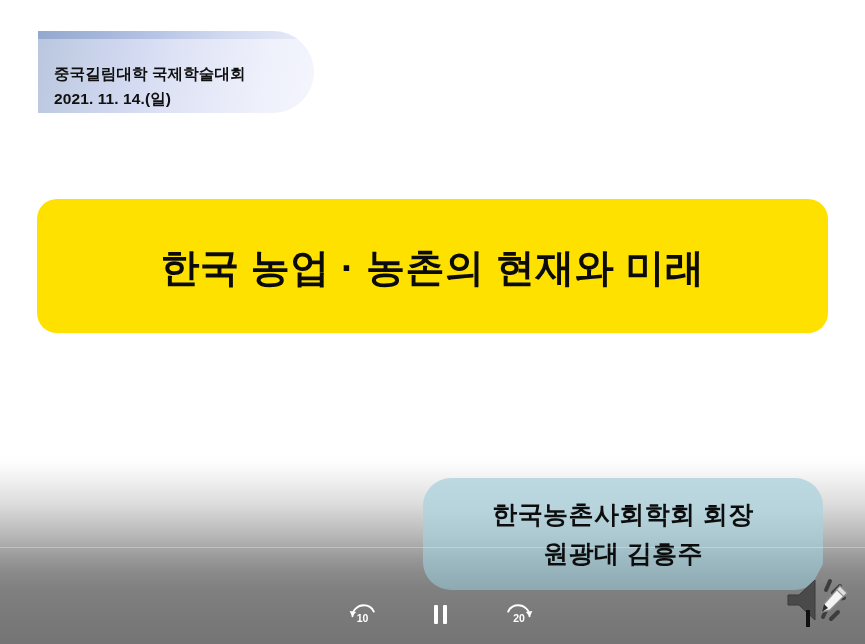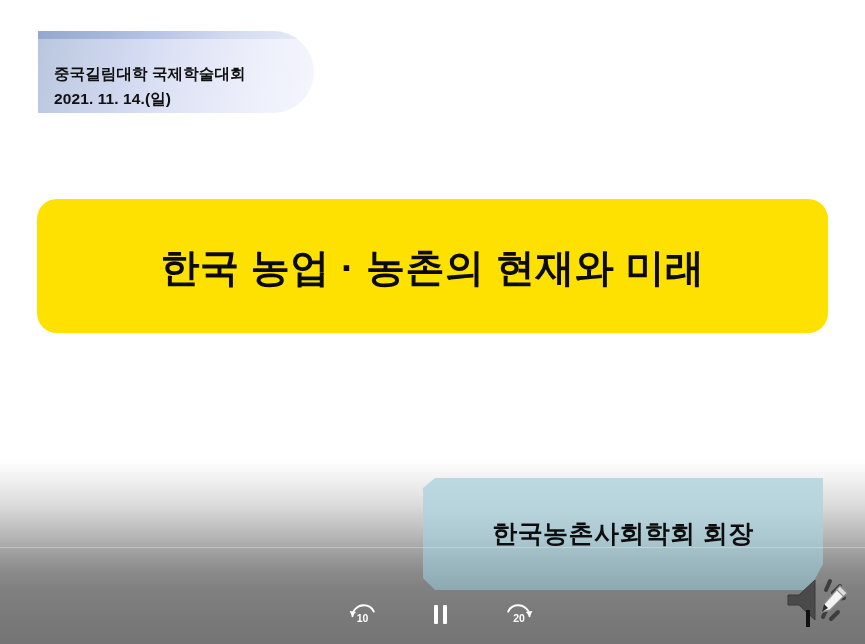--- a/index.html
+++ b/index.html
@@ -141,20 +141,21 @@
         #9fbcc5 70%,
         #95b2ba 86%,
         #8da9b1 100%);
     -webkit-clip-path: polygon(12px 0, 100% 0, 100% 86px, calc(100% - 14px) 100%, 12px 100%, 0 100px, 0 10px);
     clip-path: polygon(12px 0, 100% 0, 100% 86px, calc(100% - 14px) 100%, 12px 100%, 0 100px, 0 10px);
     display: flex;
     flex-direction: column;
     align-items: center;
     justify-content: center;
     gap: 12px;
+    border-radius: 28px;
   }
   .presenter-line {
     color: #0d0d0d;
     font-size: 25px;
     font-weight: 600;
     letter-spacing: 0.4px;
     text-align: center;
     line-height: 1.1;
   }
   .presenter-seam {
@@ -240,20 +241,21 @@
     <div class="header-badge-text">중국길림대학  국제학술대회
 2021.  11.  14.(일)</div>
   </div>
 
   <div class="title-band">
     <div class="title-text">한국 농업 · 농촌의 현재와 미래</div>
   </div>
 
   <div class="presenter-box">
     <div class="presenter-line">한국농촌사회학회 회장</div>
+    <div class="presenter-line">원광대 김흥주</div>
   </div>
   <div class="presenter-seam"></div>
 
   <div class="controls">
 
     <div class="ctrl-btn">
       <span>
         <svg width="30" height="26" viewBox="0 0 30 26" fill="none">
           <path d="M4.5 15.2 C4.5 8.9 9.9 4.3 15.6 4.3 C20.2 4.3 24.2 6.9 25.8 10.6" stroke="#ffffff" stroke-width="1.9" stroke-linecap="round" fill="none"></path>
           <path d="M4.3 15.6 L1.6 9.9 L8.1 11.0 Z" fill="#ffffff"></path>

